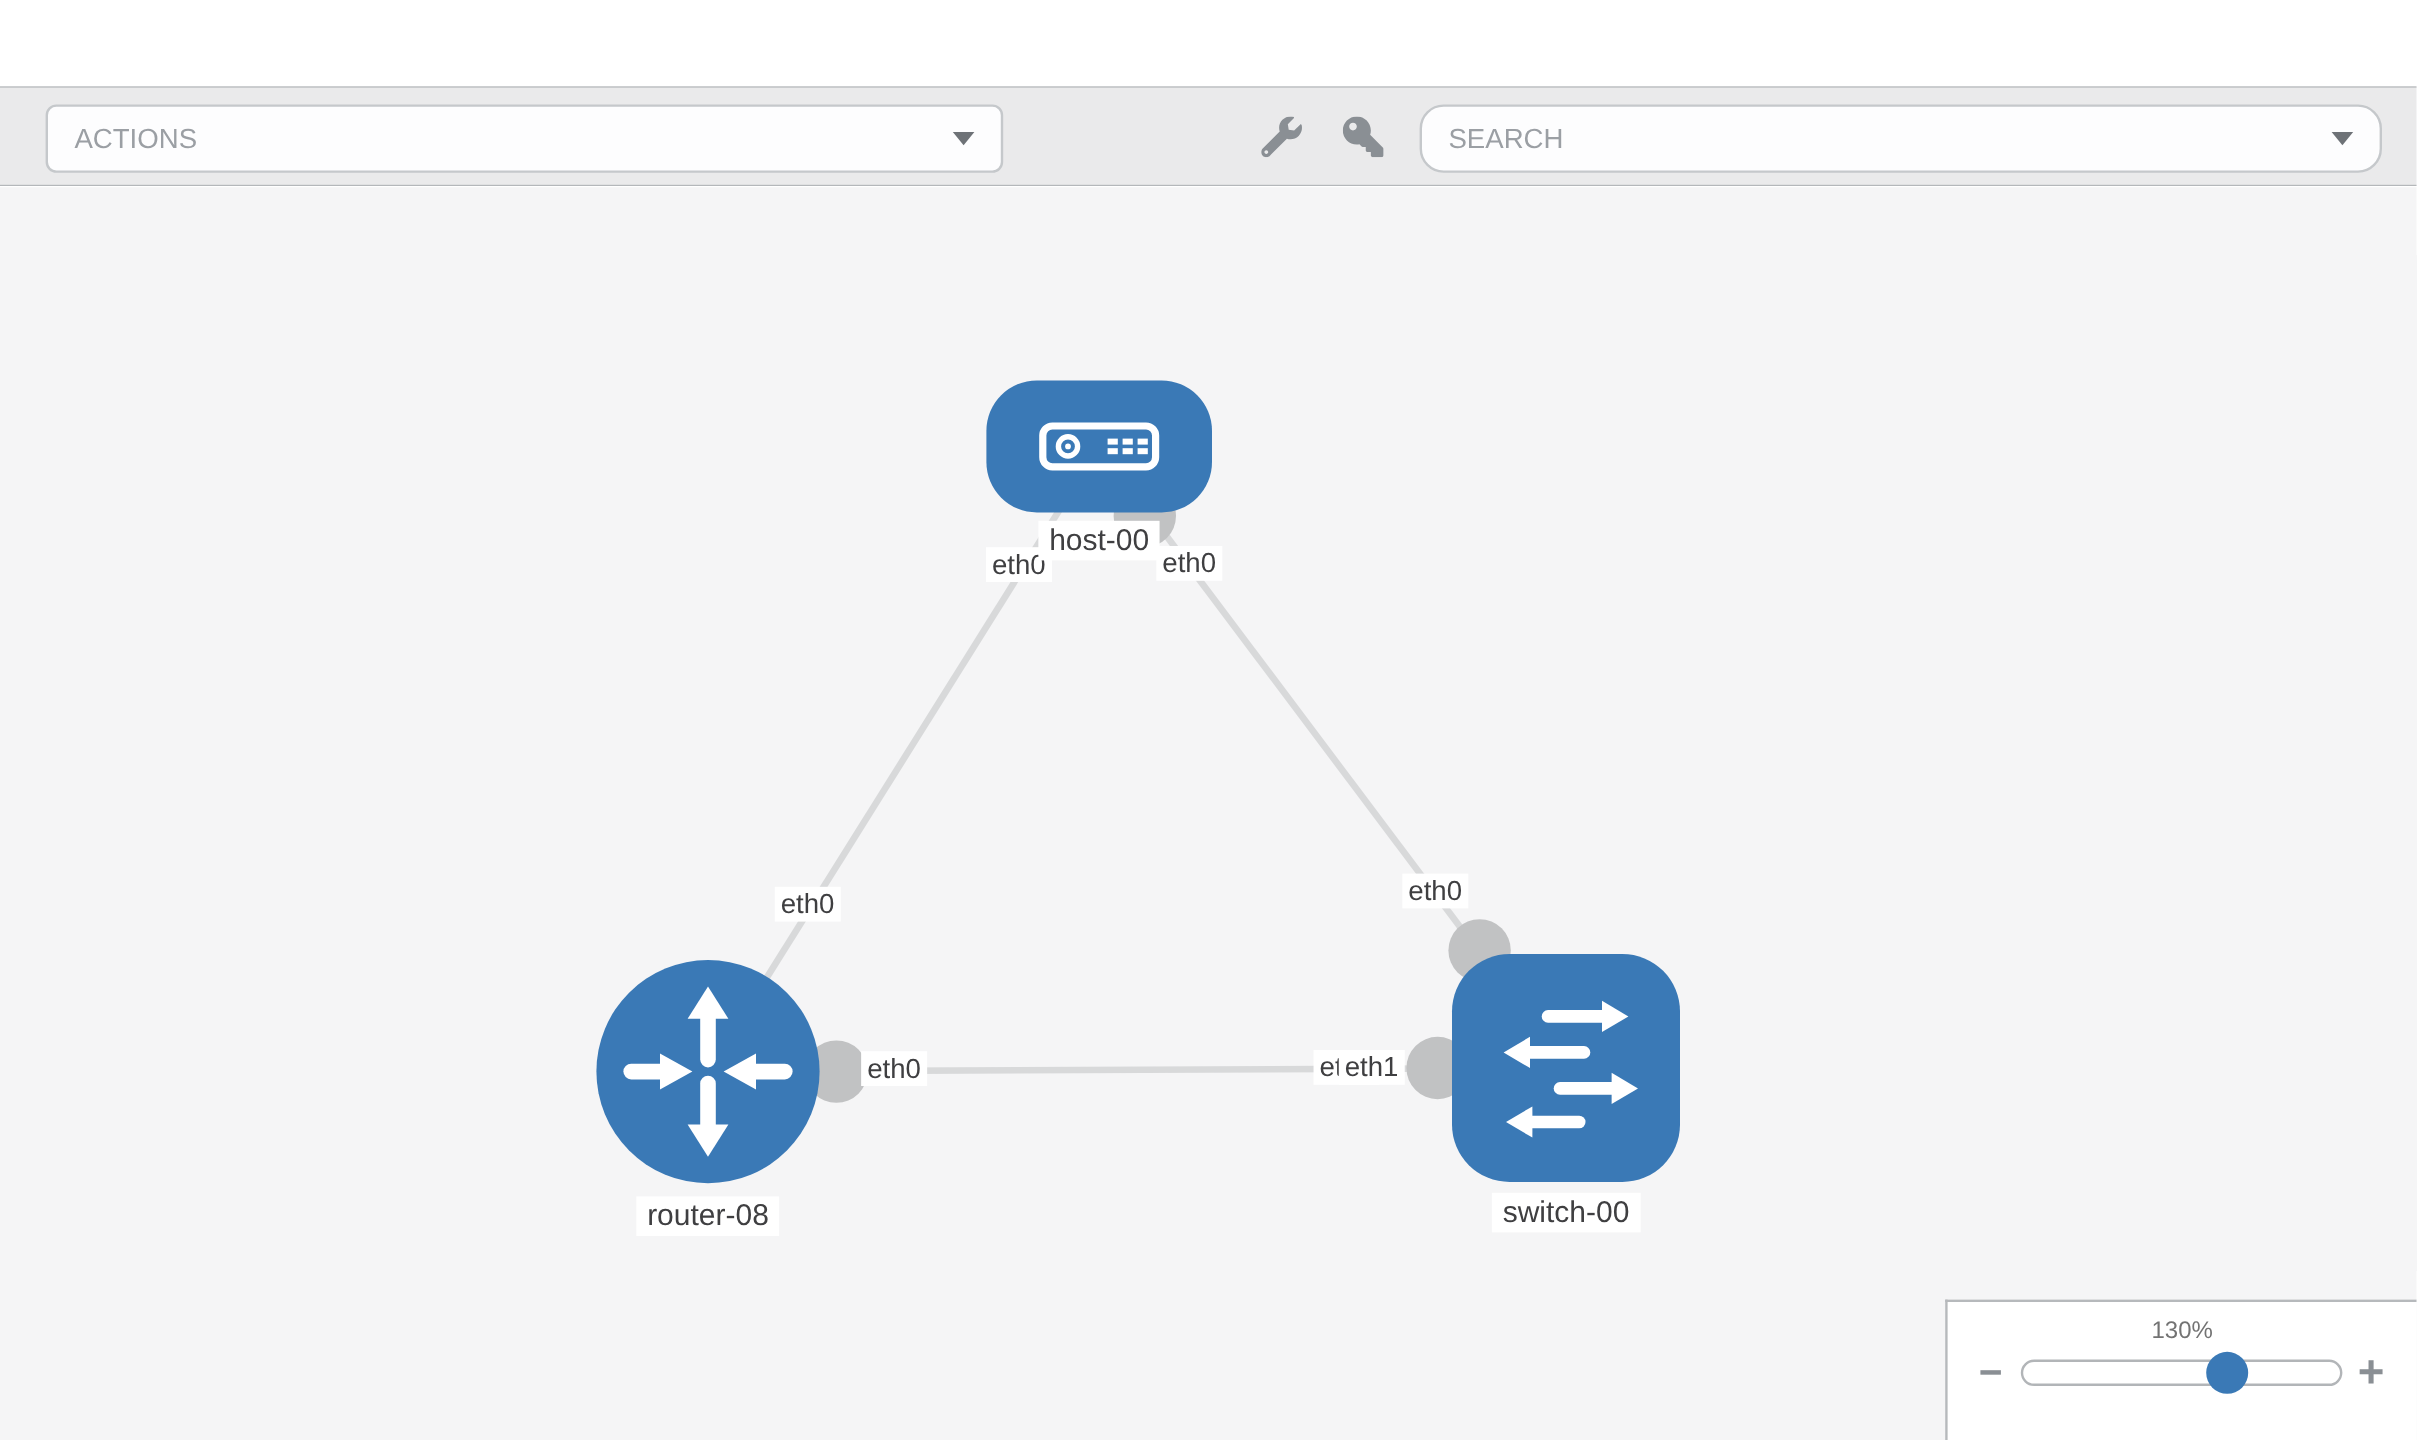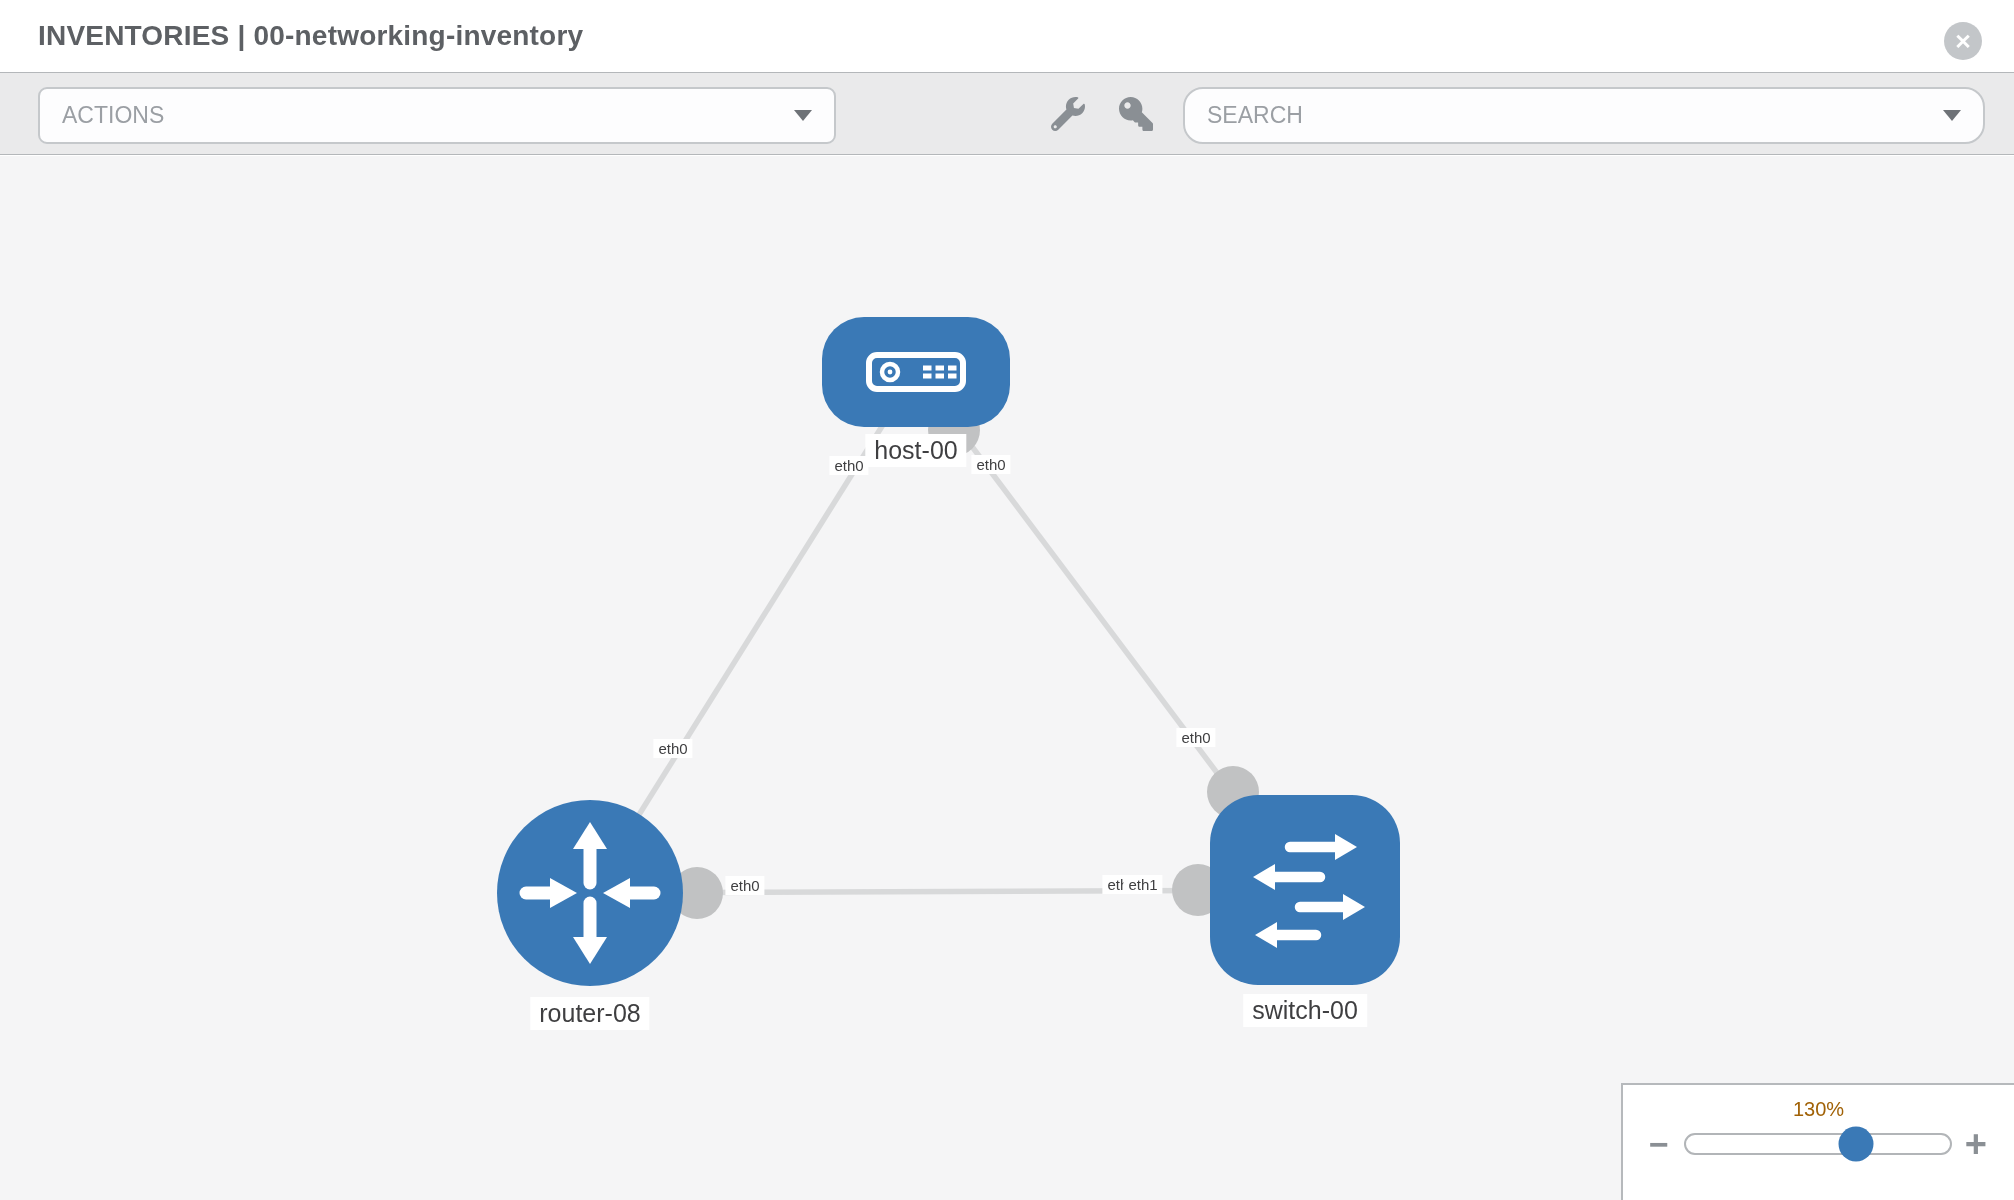--- a/index.html
+++ b/index.html
@@ -44,28 +44,28 @@
   .tool-wrench { left:1050px; }
   .tool-key { left:1118px; }
   
   .canvas { position:absolute; top:156px; left:0; right:0; bottom:0; background:#f5f5f6; cursor:default; }
   #topo { position:absolute; left:0; top:0; }
   #labels div {
     position:absolute; transform:translateX(-50%); background:#ffffff;
     color:#3f3f41; white-space:nowrap;
   }
   #labels .node-label { font-size:25px; padding:2px 9px; }
-  #labels .eth-label  { font-size:15px; padding:1px 5px; }
+  #labels .eth-label  { font-size:23px; padding:1px 5px; }
   
   .zoom-panel {
     position:absolute; left:1621px; top:927px; width:393px; height:117px;
     background:#ffffff; border:2px solid #b6b9bc; border-right:none; border-bottom:none;
     box-sizing:border-box;
   }
-  .zoom-value { margin-top:13px; text-align:center; font-size:20px; color:#a16207; }
+  .zoom-value { margin-top:13px; text-align:center; font-size:20px; color:#737373; }
   .zoom-row { display:flex; align-items:center; margin-top:4px; height:38px; }
   .zoom-btn {
     background:none; border:none; padding:0; cursor:pointer;
     font-size:34px; font-weight:bold; color:#8a8f94; line-height:30px;
   }
   .zoom-minus { margin-left:26px; }
   .zoom-plus { margin-left:13px; font-size:38px; }
   .slider {
     position:relative; margin-left:15px; width:268px; height:22px; box-sizing:border-box;
     background:#ffffff; border:2px solid #b2b5b8; border-radius:12px; cursor:pointer;
@@ -73,26 +73,20 @@
   .thumb {
     position:absolute; left:64.5%; top:50%; transform:translate(-50%,-50%);
     width:35px; height:35px; border-radius:50%; background:#3a79b6; cursor:grab;
   }
 </style>
 </head>
 <body>
 
 <div class="app">
 
-  <div class="header">
-    <div class="page-title">INVENTORIES | 00-networking-inventory</div>
-    <button class="close-btn">
-      <span>✕</span>
-    </button>
-  </div>
 
   <div class="toolbar">
     <div class="select select-actions">
       <span>ACTIONS</span>
       <span class="caret"></span>
     </div>
     <button class="tool-btn tool-wrench">
       <svg viewBox="0 0 512 512">
         <path d="M507.73 109.1c-2.24-9.03-13.54-12.09-20.12-5.51l-74.36 74.36-67.88-11.31-11.31-67.88 74.36-74.36c6.62-6.62 3.43-17.9-5.66-20.16-47.38-11.74-99.55.91-136.58 37.93-39.64 39.64-50.55 97.1-34.05 147.2L18.74 402.76c-24.99 24.99-24.99 65.51 0 90.5 24.99 24.99 65.51 24.99 90.5 0l213.21-213.21c50.12 16.71 107.47 5.68 147.37-34.22 37.07-37.07 49.7-89.32 37.91-136.73zM64 472c-13.25 0-24-10.75-24-24 0-13.26 10.75-24 24-24s24 10.74 24 24c0 13.25-10.75 24-24 24z"></path>
       </svg>

